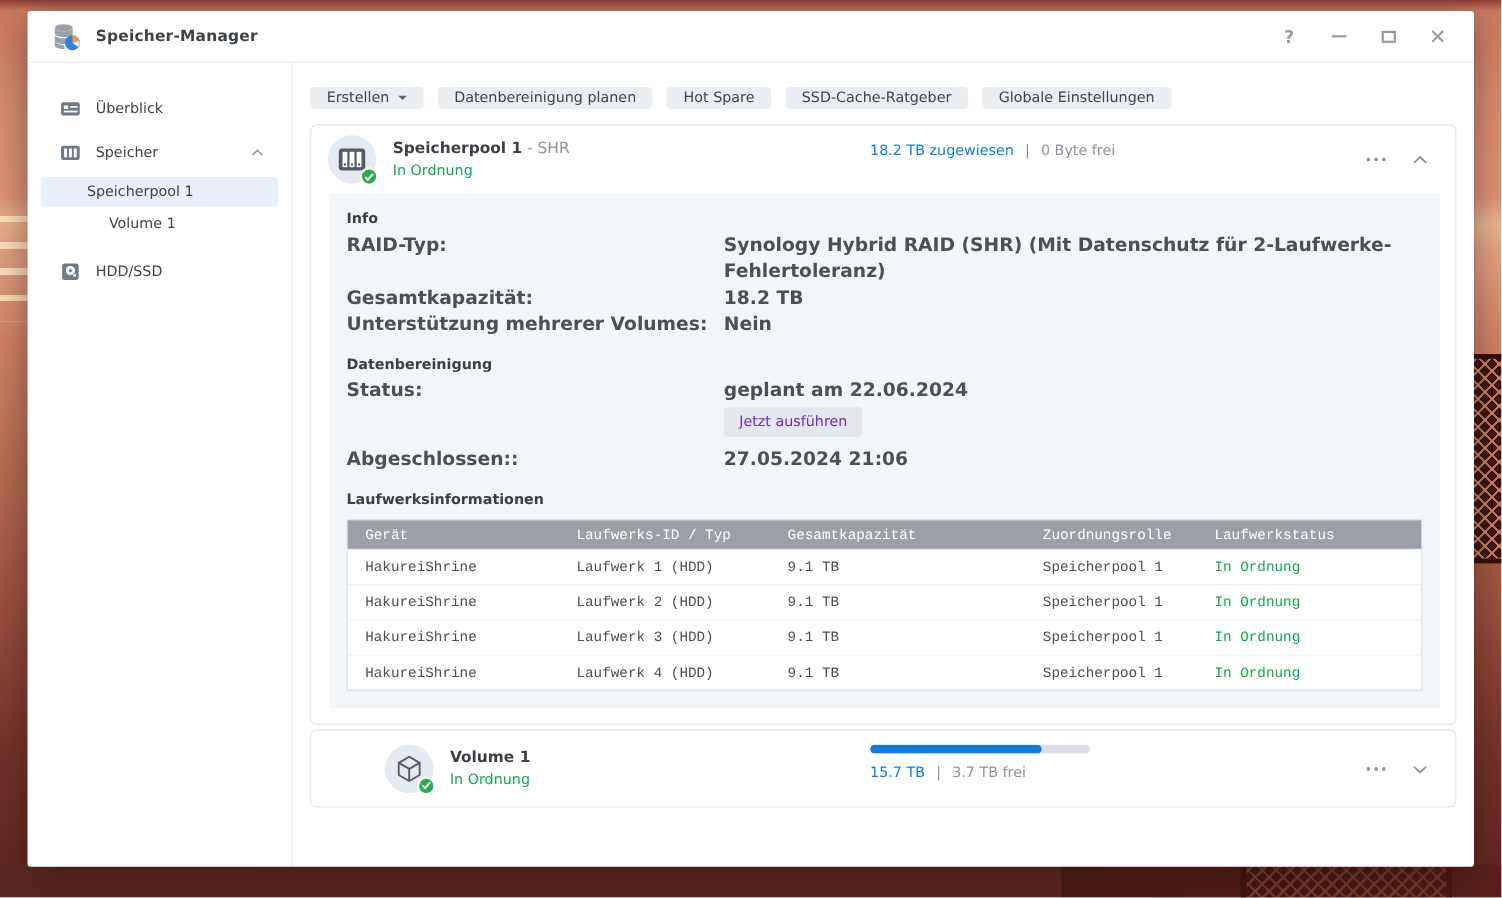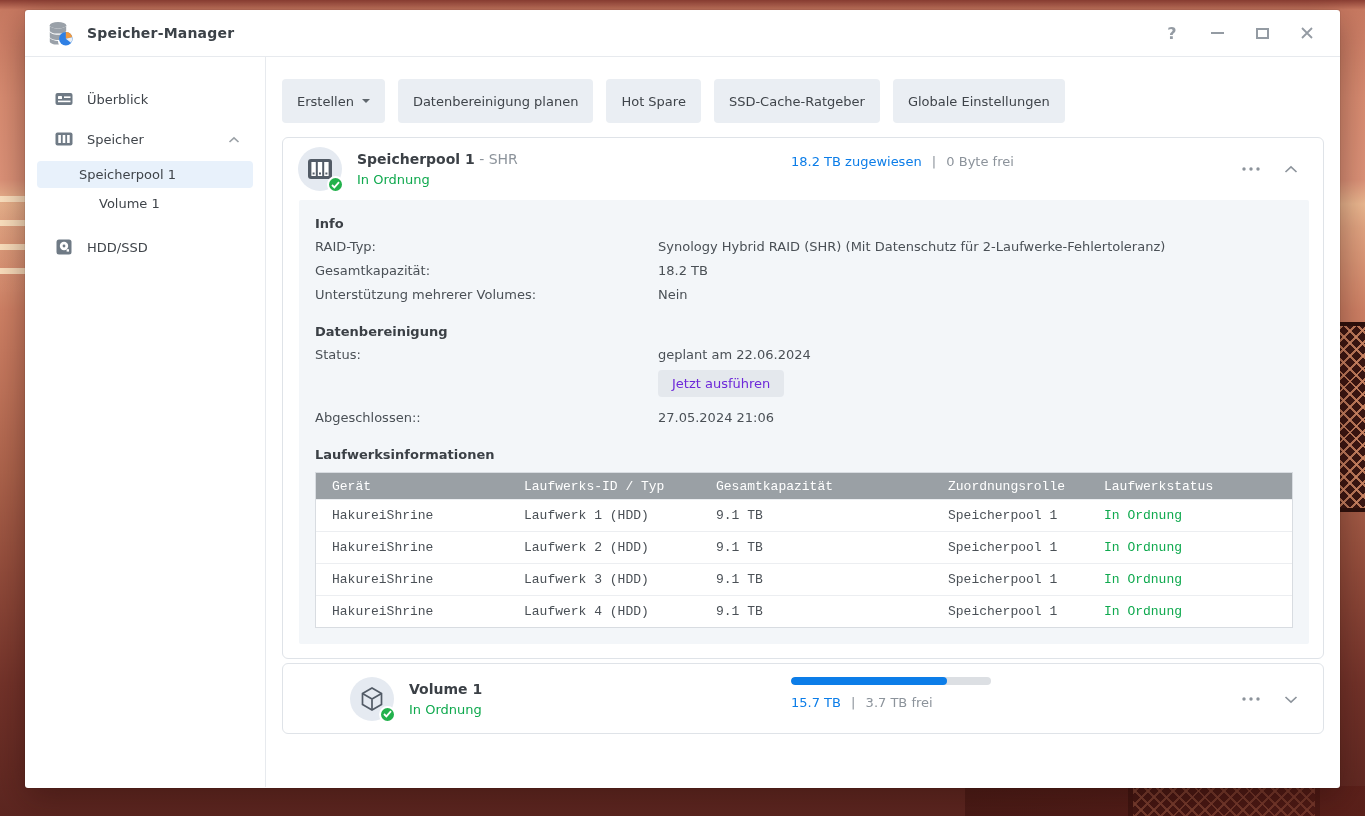--- a/index.html
+++ b/index.html
@@ -41,21 +41,21 @@
   .side-item .chev { margin-left:auto; margin-right:25px; }
   .side-sub { height:27px; margin:2px 12px; display:flex; align-items:center; padding-left:42px; border-radius:4px; color:#3f444a; cursor:pointer; }
   .side-sub.selected { background:#e8f1fb; }
   .side-sub.lvl2 { padding-left:62px; }
   .side-gap { height:8px; }
   .sicon { width:20px; height:20px; flex:none; display:grid; place-items:center; }
 
   
   .main { flex:1; padding:22px 16px 0 16px; position:relative; }
   .toolbar { display:flex; gap:13px; margin-bottom:14px; }
-  .tbtn { background:#eaeef3; border:none; border-radius:4px; height:44px; padding:0 15px; font-size:13px;
+  .tbtn { background:#eaeef3; border:none; border-radius:4px; height:20px; padding:0 15px; font-size:13px;
     color:#3f444a; font-family:inherit; display:flex; align-items:center; gap:8px; cursor:pointer; }
   .caret { width:0; height:0; border:4px solid transparent; border-top-color:#5f666d; margin-top:4px; }
 
   .card { border:1px solid #dfe3e8; border-radius:6px; background:#fff; position:relative; }
 
   .card-head { height:62px; display:flex; align-items:center; padding:0 15px; }
   .avatar { width:44px; height:44px; border-radius:50%; background:#e5eaf1; position:relative; flex:none; display:grid; place-items:center; margin-right:15px; }
   .badge { position:absolute; right:-2px; bottom:-2px; width:17px; height:17px; border-radius:50%; background:#22b14c; border:2px solid #fff; display:grid; place-items:center; }
   .head-line1 { font-size:14px; margin-bottom:5px; }
   .head-name { font-weight:bold; color:#3b4046; }
@@ -64,21 +64,21 @@
   .blue { color:#0c7de8; }
   .usage-abs { position:absolute; left:508px; top:16px; font-size:13px; }
   .sep { margin:0 6px; }
   .icon-btn { position:absolute; top:22px; width:20px; height:18px; border:none; background:none; cursor:pointer; padding:0; display:grid; place-items:center; }
   .pos-more { left:958px; }
   .pos-chev { left:998px; }
 
   .panel { margin:0 14px 14px 16px; background:#f3f6f9; border-radius:2px; padding:13px 16px 16px 16px; }
   .sec-h { font-weight:bold; font-size:13px; color:#3b4046; line-height:22px; }
   .mt { margin-top:14px; }
-  .kv { display:flex; line-height:24px; font-size:13px; }
+  .kv { display:flex; line-height:24px; font-size:17px;font-weight:bold; }
   .kv .k { width:343px; flex:none; }
   .btn-row { padding-left:343px; margin:3px 0 9px; }
   .gbtn { background:#e4e8ed; border:none; border-radius:4px; height:27px; padding:0 14px; font-size:13px; color:#6d28d9; font-family:inherit; cursor:pointer; }
 
   .dtable { margin-top:6px; background:#fff; border:1px solid #d8dce1; }
   .thead, .trow { display:grid; grid-template-columns:192px 192px 232px 156px 1fr; align-items:center; }
   .thead { background:#9aa0a5; color:#fff; height:26px; font-size:13px; }
   .trow { height:32px; border-top:1px solid #eceef1; cursor:default; }
   .trow:first-of-type { border-top:none; }
   .cell { padding-left:16px; white-space:nowrap; overflow:hidden;font-family:Liberation Mono, monospace; }

